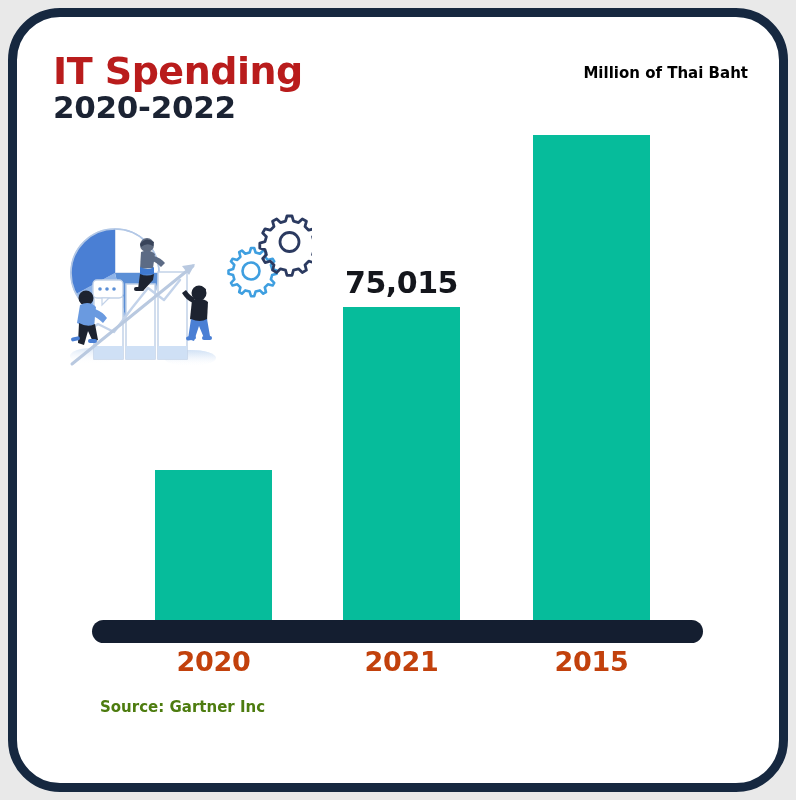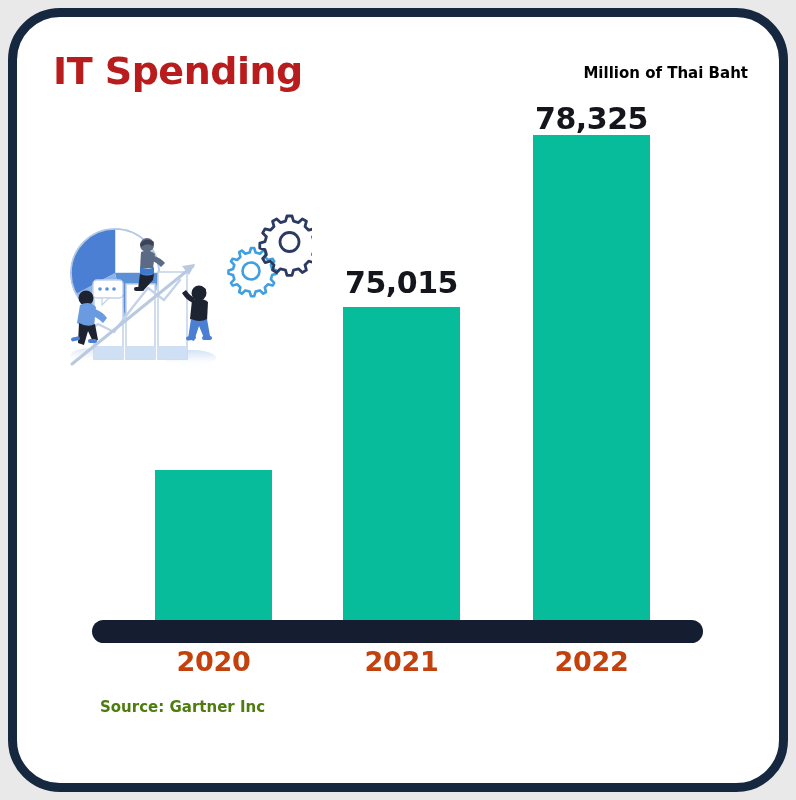--- a/index.html
+++ b/index.html
@@ -151,20 +151,21 @@
 <body>
 
 <div id="infographic">
 
   <div class="frame"></div>
 
   <div class="canvas">
 
     <div class="title-block">
       <div class="title-line1">IT Spending</div>
+      <div class="title-line3">2020-2022</div>
     </div>
 
     <div class="unit-label">Million of Thai Baht</div>
 
     <div class="illustration">
       <svg width="250" height="190" viewBox="0 0 250 190" xmlns="http://www.w3.org/2000/svg">
         <defs>
           <linearGradient id="floorFade" x1="0" y1="0" x2="0" y2="1">
             <stop offset="0%" stop-color="#cfe0f5" stop-opacity="0.75"></stop>
             <stop offset="100%" stop-color="#ffffff" stop-opacity="0"></stop>
@@ -251,26 +252,25 @@
       </svg>
     </div>
 
     <div class="plot">
 
       <div class="bar" style="left:155px; top:470px; width:117px; height:153px;"></div>
 
       <div class="bar-value" style="left:321px; top:265px; width:161px;">75,015</div>
       <div class="bar" style="left:343px; top:307px; width:117px; height:316px;"></div>
 
-      <div class="bar-value" style="left:511px; top:101px; width:161px;">78,325</div>
       <div class="bar" style="left:533px; top:135px; width:117px; height:488px;"></div>
 
       <div class="axis-baseline"></div>
 
       <div class="year-label" style="left:133px; width:161px;">2020</div>
       <div class="year-label" style="left:321px; width:161px;">2021</div>
-      <div class="year-label" style="left:511px; width:161px;">2022</div>
+      <div class="year-label" style="left:511px; width:161px;">2015</div>
     </div>
 
     <div class="source-note">Source: Gartner Inc</div>
 
   </div>
 </div>
 
 </body></html>

